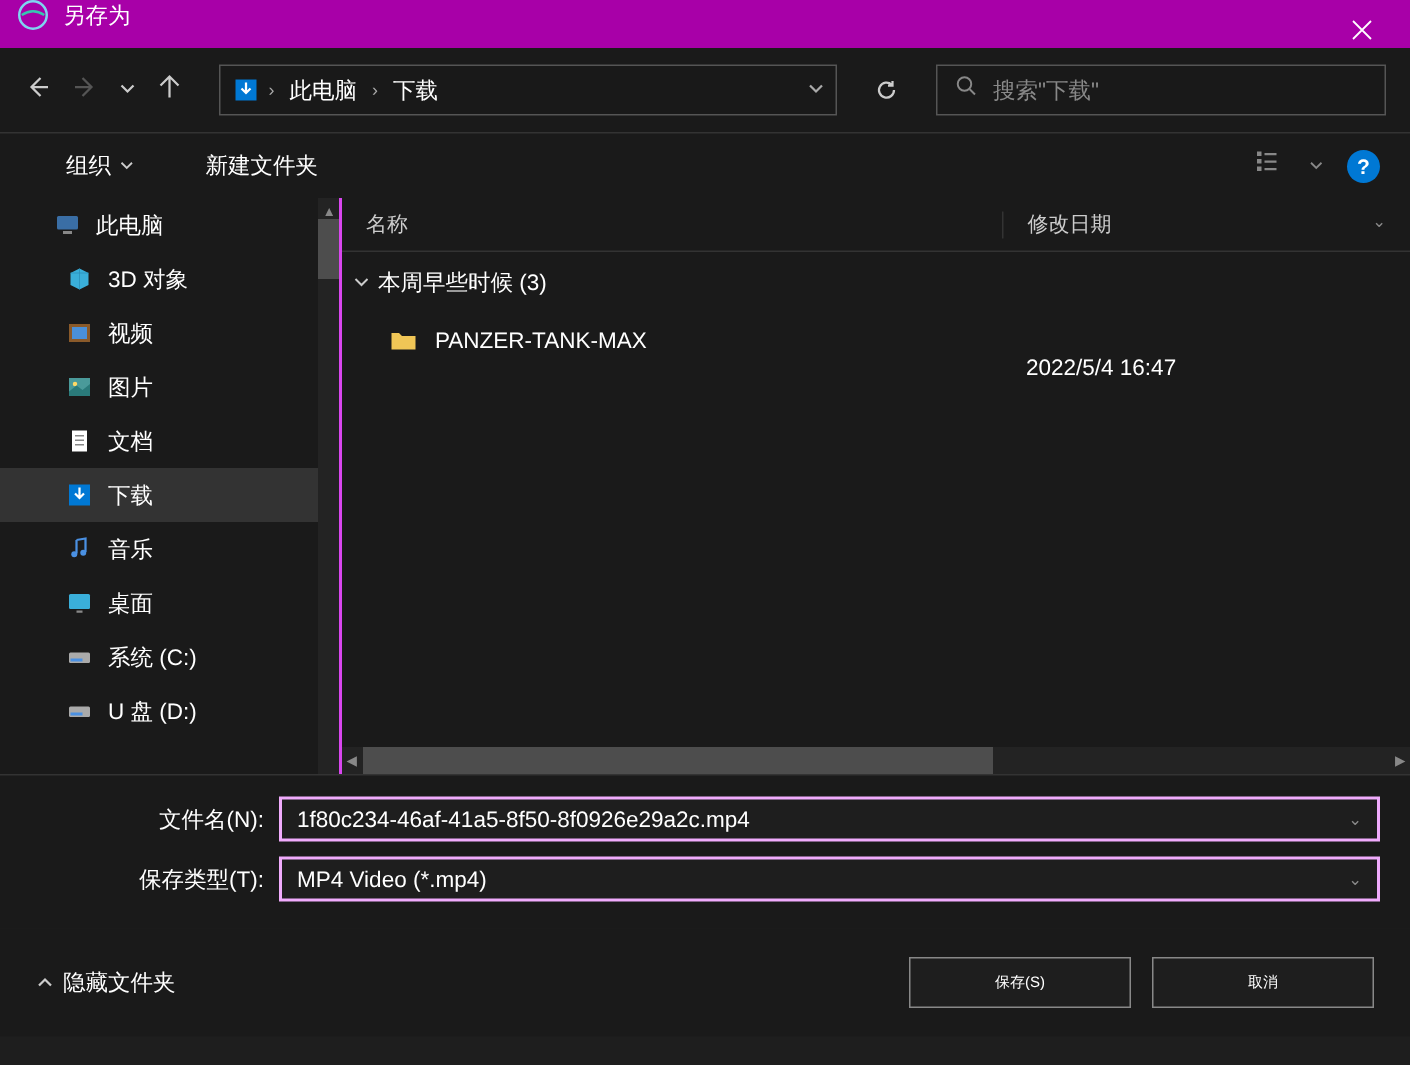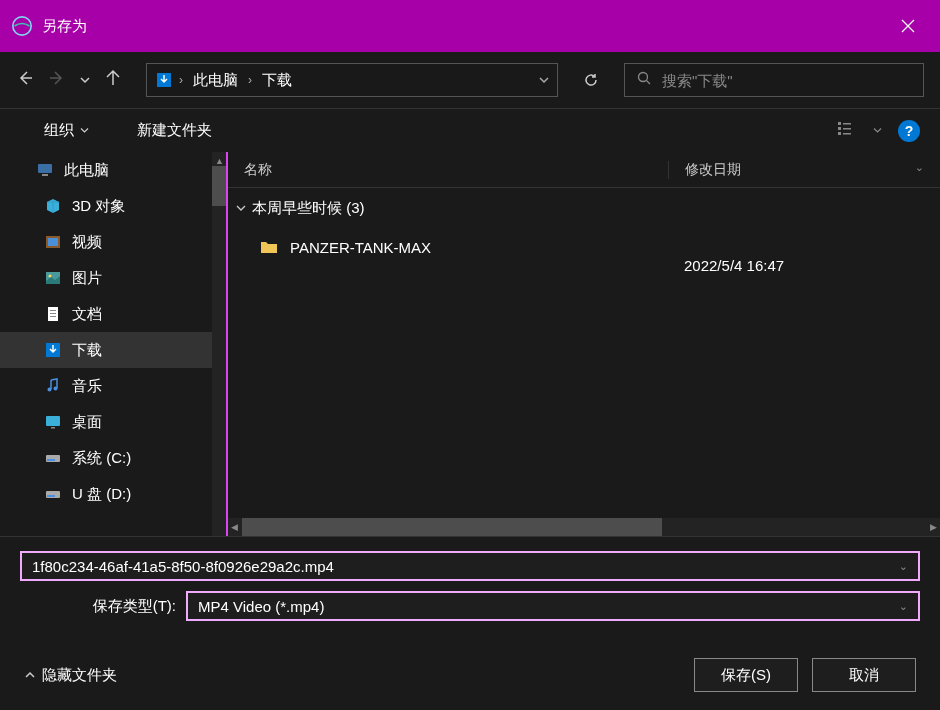--- a/index.html
+++ b/index.html
@@ -1,19 +1,19 @@
 <!DOCTYPE html>
 <html><head>
   <meta charset="utf-8">
   <style>
     * { margin: 0; padding: 0; box-sizing: border-box; font-family: "Microsoft YaHei", "Segoe UI", sans-serif; }
     body { width: 940px; height: 710px; background: #1e1e1e; overflow: hidden; }
     
     
-    .title-bar { height: 52px; background: #a800a8; display: flex; align-items: center; padding: 0 12px; justify-content: space-between; }
+    .title-bar { height: 32px; background: #a800a8; display: flex; align-items: flex-start; padding: 0 12px; justify-content: space-between; }
     .title-left { display: flex; align-items: center; gap: 10px; }
     .edge-logo { width: 20px; height: 20px; }
     .title-text { color: #fff; font-size: 15px; }
     .close-btn { color: #fff; width: 40px; height: 40px; display: flex; align-items: center; justify-content: center; cursor: pointer; }
     
     
     .nav-bar { height: 56px; background: #1a1a1a; display: flex; align-items: center; padding: 0 16px; gap: 8px; }
     .nav-arrows { display: flex; align-items: center; gap: 14px; color: #aaaaaa; margin-right: 8px; }
     .nav-arrow { cursor: pointer; }
     .nav-arrow.disabled { color: #555; }
@@ -71,21 +71,21 @@
     .form-row { display: flex; align-items: center; margin-bottom: 10px; gap: 10px; }
     .form-label { width: 156px; text-align: right; color: #fff; font-size: 15px; }
     .form-input-wrap { flex: 1; height: 30px; border: 2px solid #f0abfc; background: #1e1e1e; display: flex; align-items: center; padding: 0 10px; }
     .form-input { flex: 1; background: transparent; border: none; color: #fff; font-size: 15px; outline: none; }
     .form-chevron { color: #888; font-size: 11px; }
     
     
     .footer { height: 72px; background: #1a1a1a; display: flex; align-items: center; padding: 0 24px; gap: 12px; justify-content: center; }
     .hide-folders { display: flex; align-items: center; gap: 6px; color: #fff; font-size: 15px; cursor: pointer; }
     .footer-btns { margin-left: auto; display: flex; gap: 14px; }
-    .btn { width: 104px; height: 34px; border: 1px solid #888; background: #1e1e1e; color: #fff; font-size: 15px; display: flex; align-items: center; justify-content: center; cursor: pointer; }
+    .btn { width: 148px; height: 34px; border: 1px solid #888; background: #1e1e1e; color: #fff; font-size: 10px; display: flex; align-items: center; justify-content: center; cursor: pointer; }
   </style>
 </head>
 <body>
 
 <div class="title-bar">
   <div class="title-left">
     <svg class="edge-logo" viewBox="0 0 24 24">
       <circle cx="12" cy="12" r="11" fill="none" stroke="#7fd4f0" stroke-width="2"></circle>
       <path d="M 3 12 Q 12 6 21 12" fill="none" stroke="#36c7b0" stroke-width="2"></path>
     </svg>
@@ -288,20 +288,21 @@
     <div class="file-scrollbar">
       <span class="file-scroll-arrow-l">◀</span>
       <div class="file-scroll-thumb"></div>
       <span class="file-scroll-arrow-r">▶</span>
     </div>
   </div>
 </div>
 
 <div class="form-area">
   <div class="form-row">
+    <div class="form-label">文件名(N):</div>
     <div class="form-input-wrap">
       <input class="form-input" value="1f80c234-46af-41a5-8f50-8f0926e29a2c.mp4" style="">
       <span class="form-chevron">⌄</span>
     </div>
   </div>
   <div class="form-row">
     <div class="form-label">保存类型(T):</div>
     <div class="form-input-wrap">
       <span class="form-input">MP4 Video (*.mp4)</span>
       <span class="form-chevron">⌄</span>

